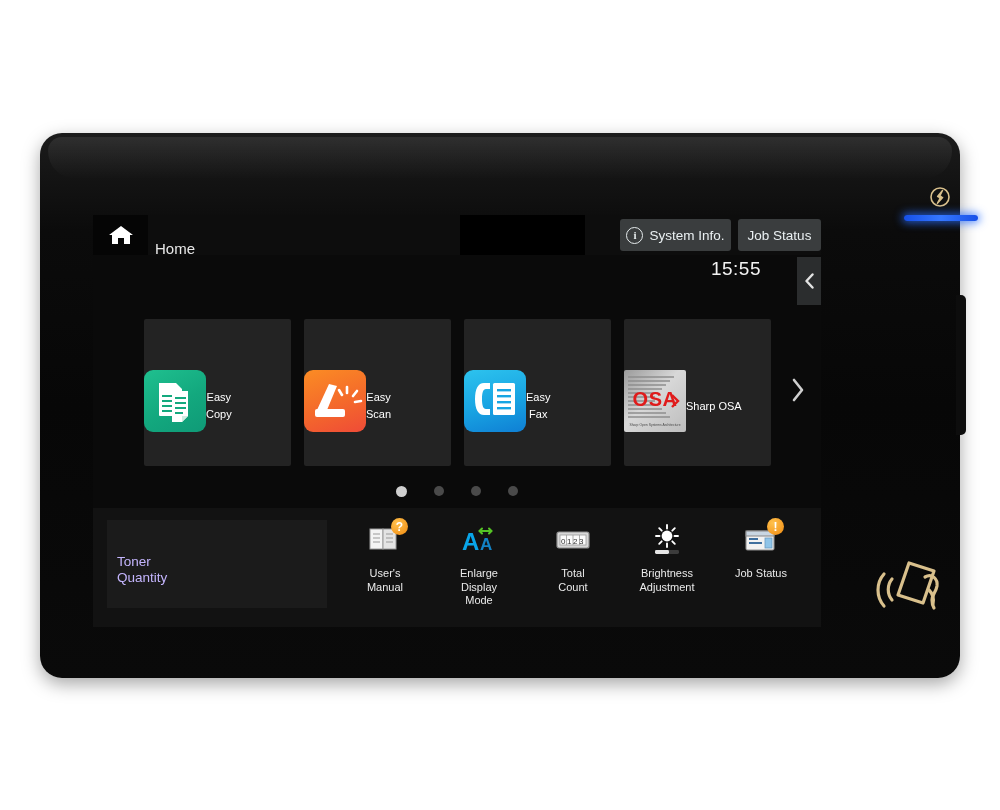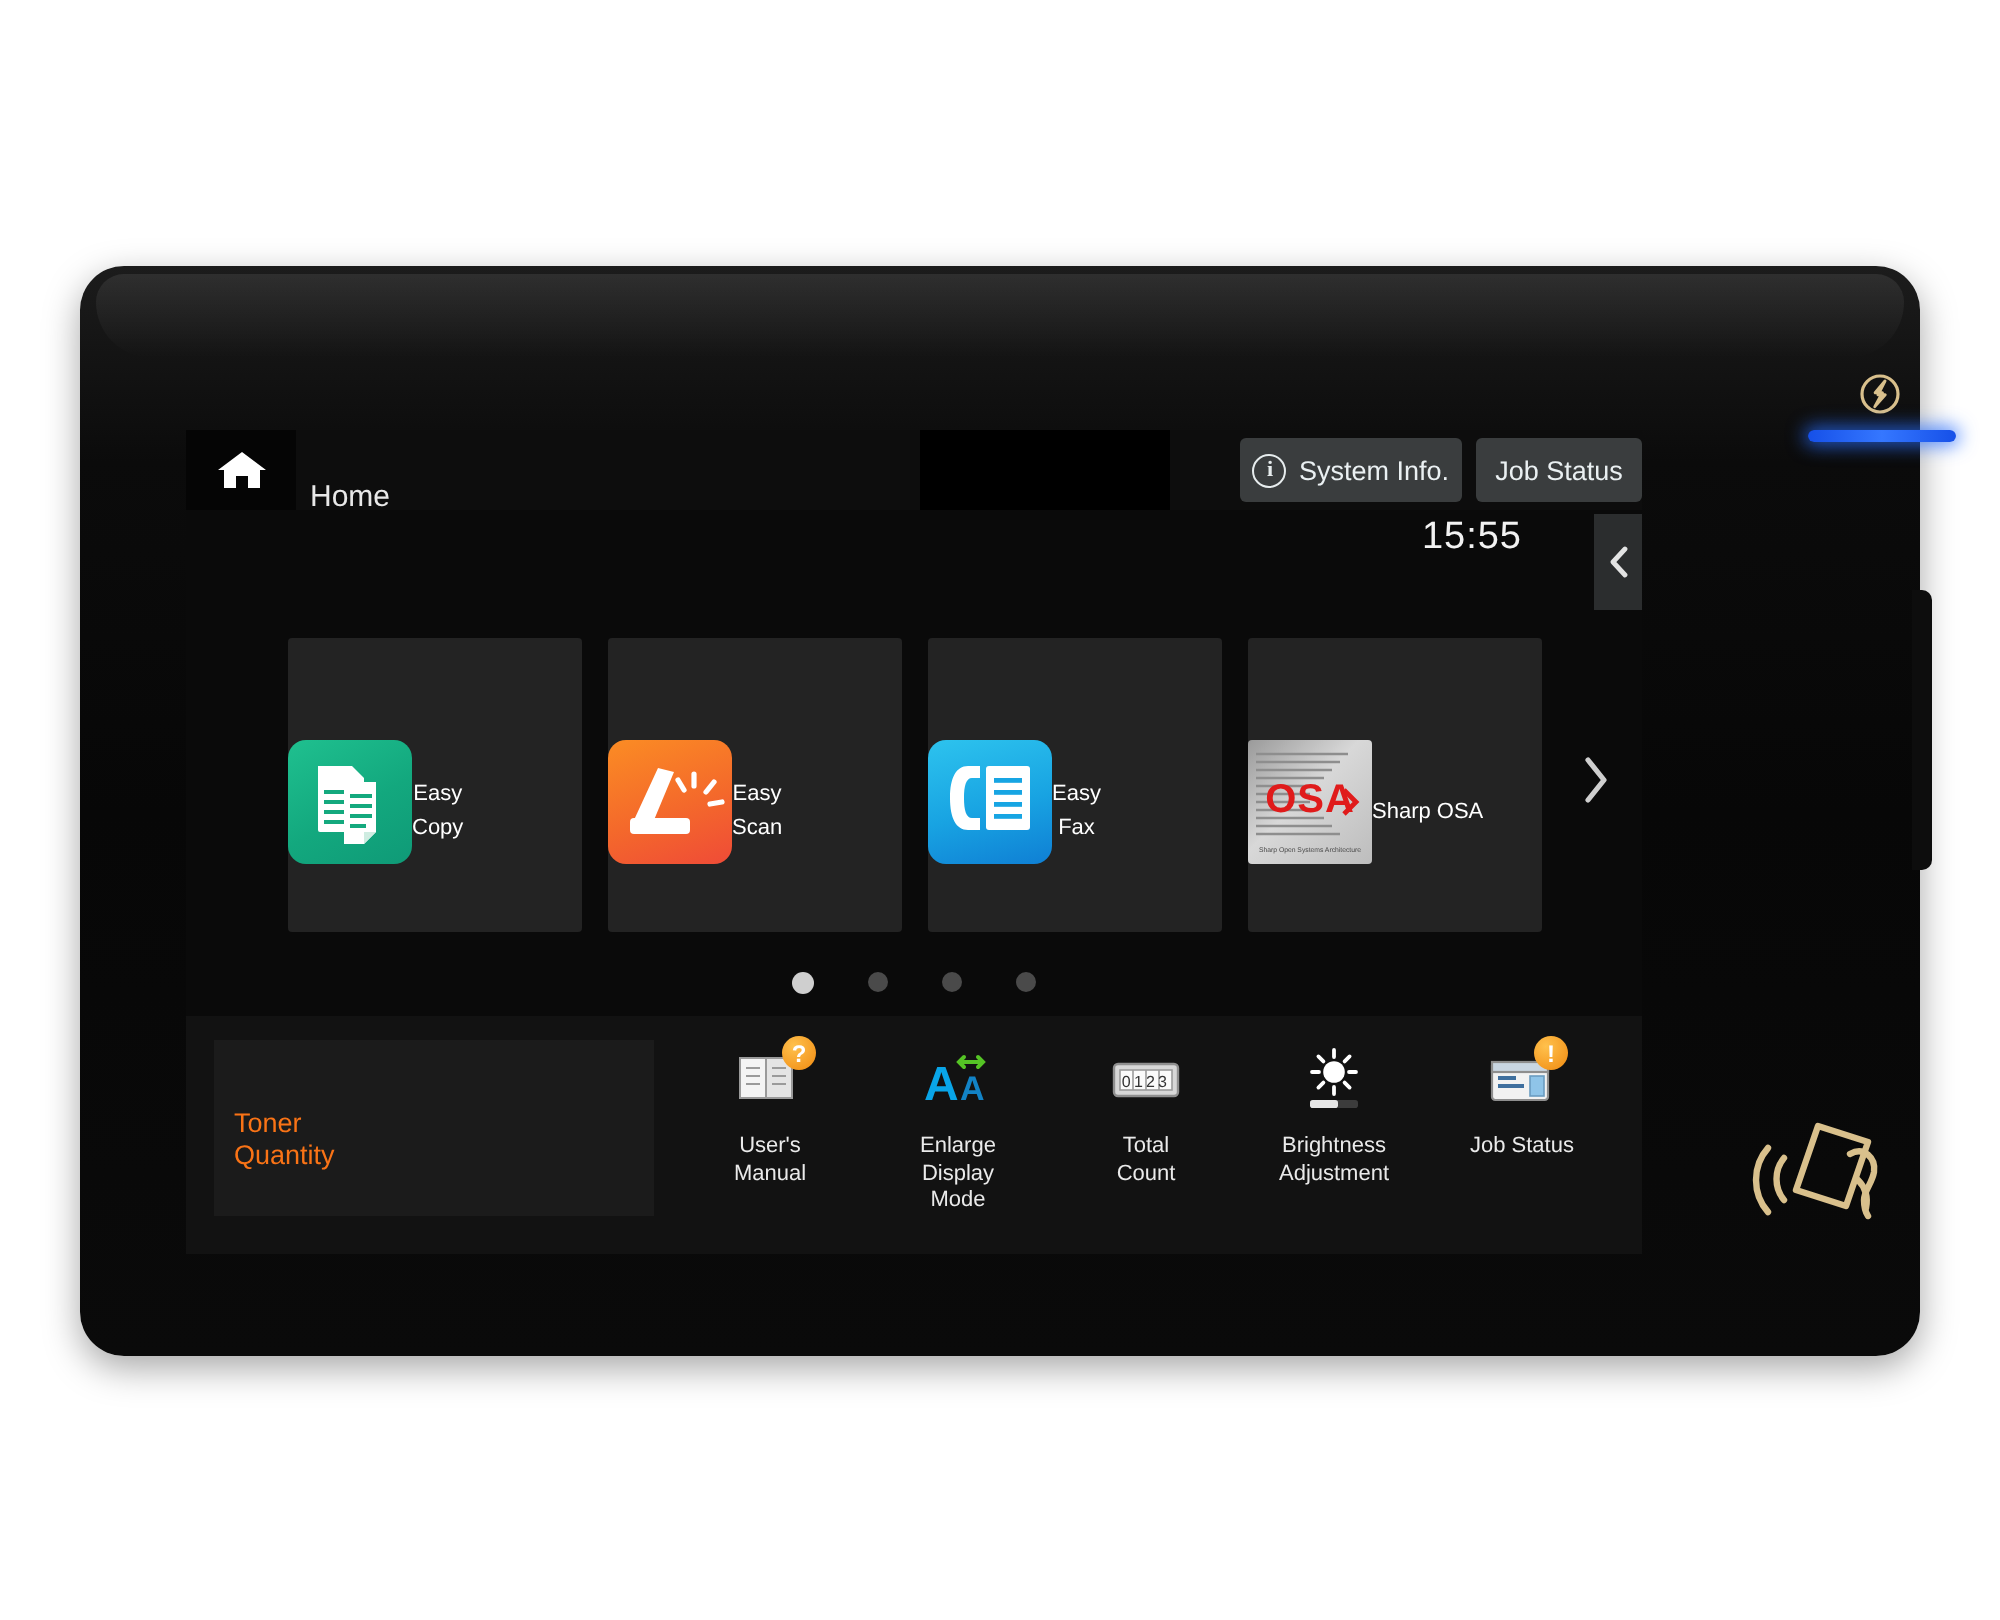--- a/index.html
+++ b/index.html
@@ -115,21 +115,21 @@
 
   
   .bottombar{
     position:absolute;left:0;top:293px;width:728px;height:119px;background:#121212;
   }
   .toner{
     position:absolute;left:14px;top:12px;width:220px;height:88px;background:#1b1b1b;
     display:flex;align-items:center;
   }
   .toner-label{
-    color:#f97316;font-size:13.5px;line-height:16px;margin-left:10px;width:72px;margin-top:12px;
+    color:#c4b5fd;font-size:13.5px;line-height:16px;margin-left:10px;width:72px;margin-top:12px;
   }
   .toner-rows{flex:1;display:flex;flex-direction:column;gap:7px;padding-right:10px;}
   .toner-row{display:flex;align-items:center;gap:7px;}
   .toner-key{color:#ffffff;font-size:12.5px;width:17px;text-align:right;}
   .toner-bar{height:7px;flex:1;border-radius:1px;}
 
   .tools{
     position:absolute;left:245px;top:8px;width:470px;height:104px;display:flex;
   }
   .tool{

